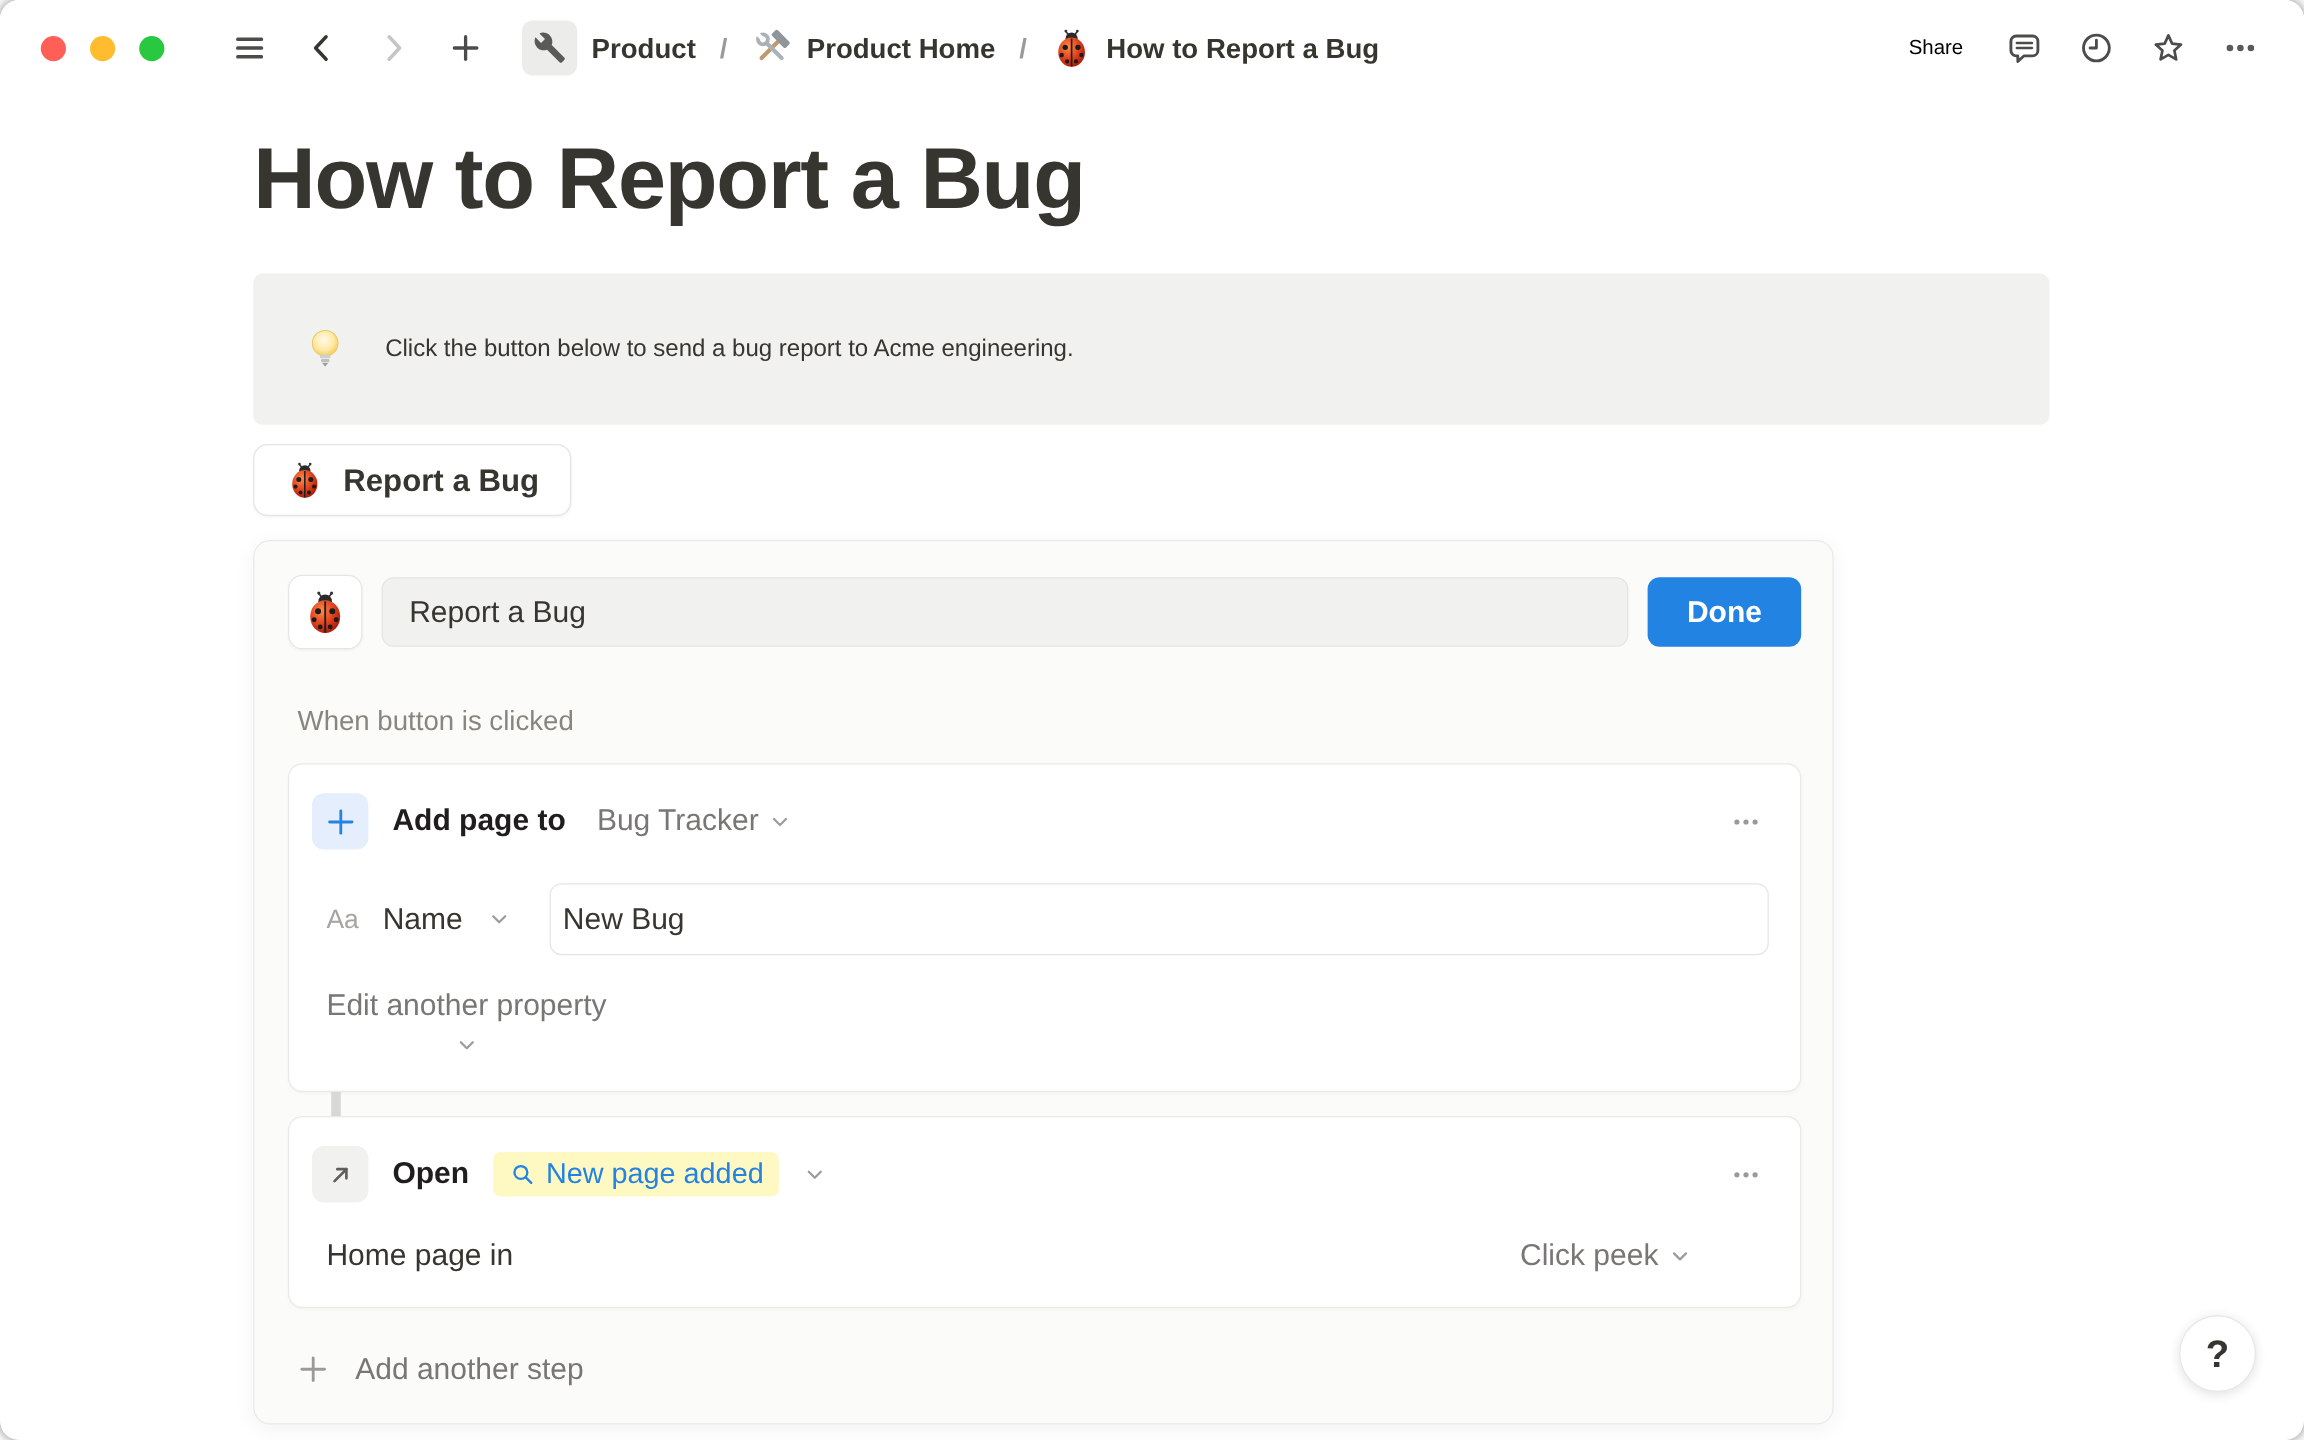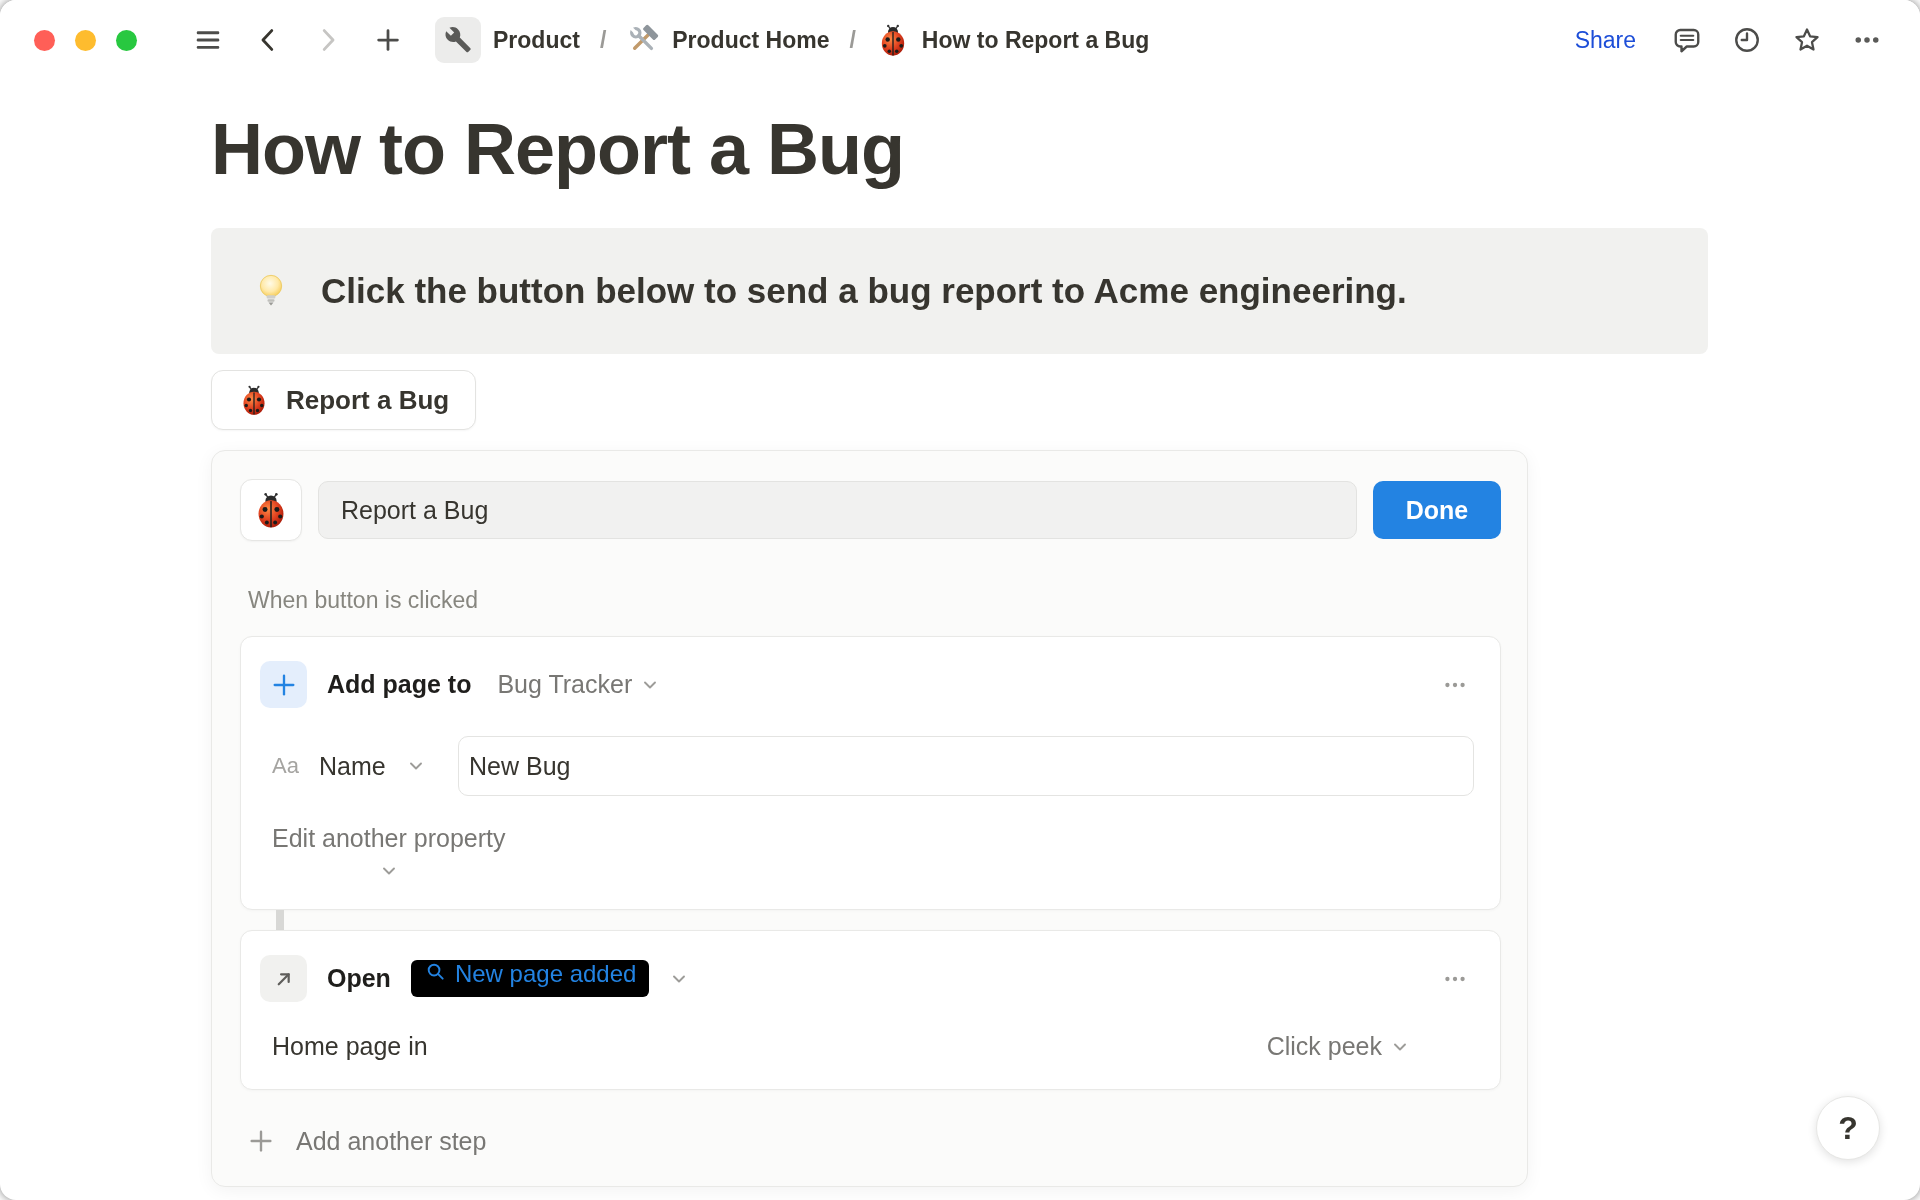--- a/index.html
+++ b/index.html
@@ -20,28 +20,28 @@
   .tb-icon svg { width:30px; height:30px; }
   .nav-cluster { display:flex; align-items:center; gap:14px; margin-right:16px; }
   .crumbs { display:flex; align-items:center; gap:12px; font-size:23px; color:#37352f;font-weight:bold; }
   .crumb { display:flex; align-items:center; gap:12px; padding:4px 8px; border-radius:6px; cursor:pointer; }
   .crumb-badge { width:46px; height:46px; background:#ececeb; border-radius:9px;
                  display:flex; align-items:center; justify-content:center; }
   .crumb-badge svg { width:28px; height:28px; }
   .crumb .emoji { width:34px; height:34px; }
   .crumb-sep { color:#9b9a97; font-size:23px; }
   .tb-right { margin-left:auto; display:flex; align-items:center; gap:14px; }
-  .share-btn { font-size:23px; color:#1d4ed8; padding:8px 14px; border-radius:6px; cursor:pointer; }
+  .share-btn { font-size:17px; color:#000000; padding:8px 14px; border-radius:6px; cursor:pointer; }
   
   .doc { padding:0 212px 0 211px; }
   .page-title { margin-top:28px; font-size:72px; font-weight:800; letter-spacing:-1px; color:#37352f; }
   .callout { margin-top:38px; background:#f1f1ef; border-radius:8px; height:126px;
              display:flex; align-items:center; gap:30px; padding:0 40px; }
   .callout .emoji { width:40px; height:40px; flex:0 0 auto; }
-  .callout-text { font-size:35px; font-weight:700; color:#37352f; }
+  .callout-text { font-size:20px; font-weight:400; color:#37352f; }
   .bug-btn { margin-top:16px; display:inline-flex; align-items:center; gap:16px; height:60px;
              padding:0 26px; background:#fff; border:1px solid #e3e3e1; border-radius:12px;
              box-shadow:0 1px 2px rgba(0,0,0,.04); cursor:pointer; }
   .bug-btn .emoji { width:32px; height:32px; }
   .bug-btn-label { font-size:26px; font-weight:600; color:#37352f; }
   
   .panel { margin-top:20px; width:1317px; background:#fbfbfa; border:1px solid #e9e9e7;
            border-radius:14px; box-shadow:0 4px 18px rgba(0,0,0,.05); padding:28px 26px 30px 28px; }
   .panel-head { display:flex; align-items:center; gap:16px; }
   .icon-btn { width:62px; height:62px; background:#fff; border:1px solid #e6e6e4; border-radius:12px;
@@ -72,21 +72,21 @@
   .prop-row { margin-top:28px; display:flex; align-items:center; }
   .prop-label { width:198px; display:flex; align-items:center; gap:20px; padding-left:12px;
                 cursor:pointer; flex:0 0 auto; }
   .prop-type { font-size:22px; color:#a5a4a1; }
   .prop-name { font-size:25px; color:#37352f; }
   .value-input { flex:1; height:60px; background:#fff; border:1px solid #e4e4e2; border-radius:10px;
                  font-size:25px; color:#37352f; padding:0 10px; outline:none; font-family:inherit; }
   .edit-another { margin-top:28px; padding-left:12px; display:flex; align-items:center; gap:8px;
                   font-size:25px; color:#787774; cursor:pointer; width:fit-content;flex-direction:column; }
   .connector { width:8px; height:20px; margin-left:36px; background:#d8d8d6; }
-  .chip { display:inline-flex; gap:8px; background:#000000; border-radius:6px;
+  .chip { display:inline-flex; align-items:center; gap:8px; background:#fef9c3; border-radius:6px;
           height:37px; padding:0 13px; cursor:pointer; }
   .chip svg { width:23px; height:23px; }
   .chip-label { font-size:24px; font-weight:500; color:#2383e2; }
   .open-row { margin-top:30px; display:flex; align-items:center; padding:0 64px 0 12px; }
   .open-row-label { font-size:25px; font-weight:500; color:#37352f; }
   .open-row-value { margin-left:auto; display:flex; align-items:center; gap:8px; font-size:25px;
                     color:#787774; cursor:pointer; }
   .add-step { margin-top:36px; display:flex; align-items:center; gap:20px; padding-left:6px;
               font-size:25px; color:#787774; cursor:pointer; width:fit-content; }
   .add-step svg { width:30px; height:30px; }

